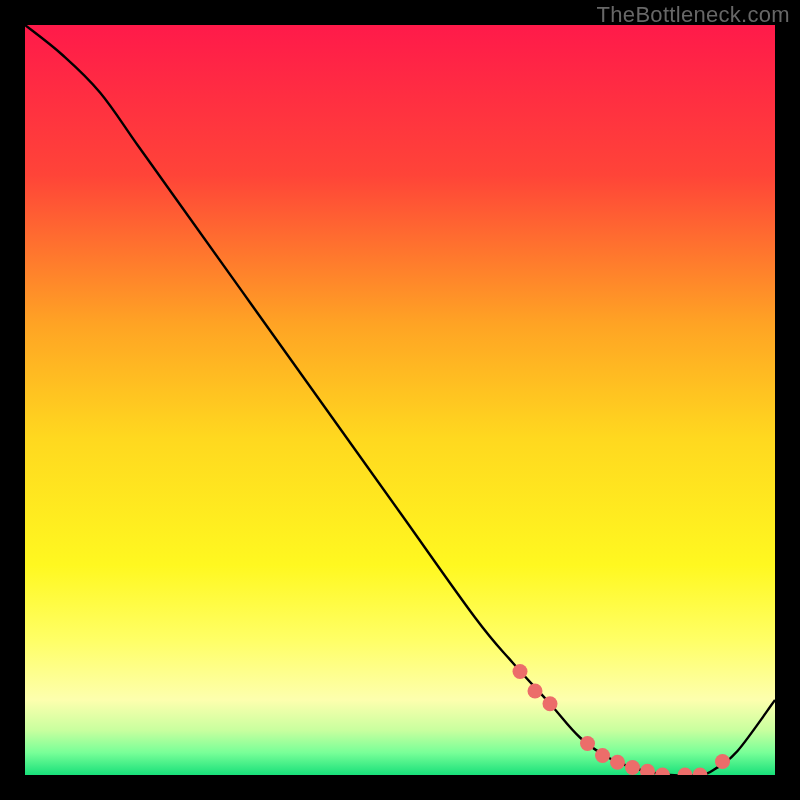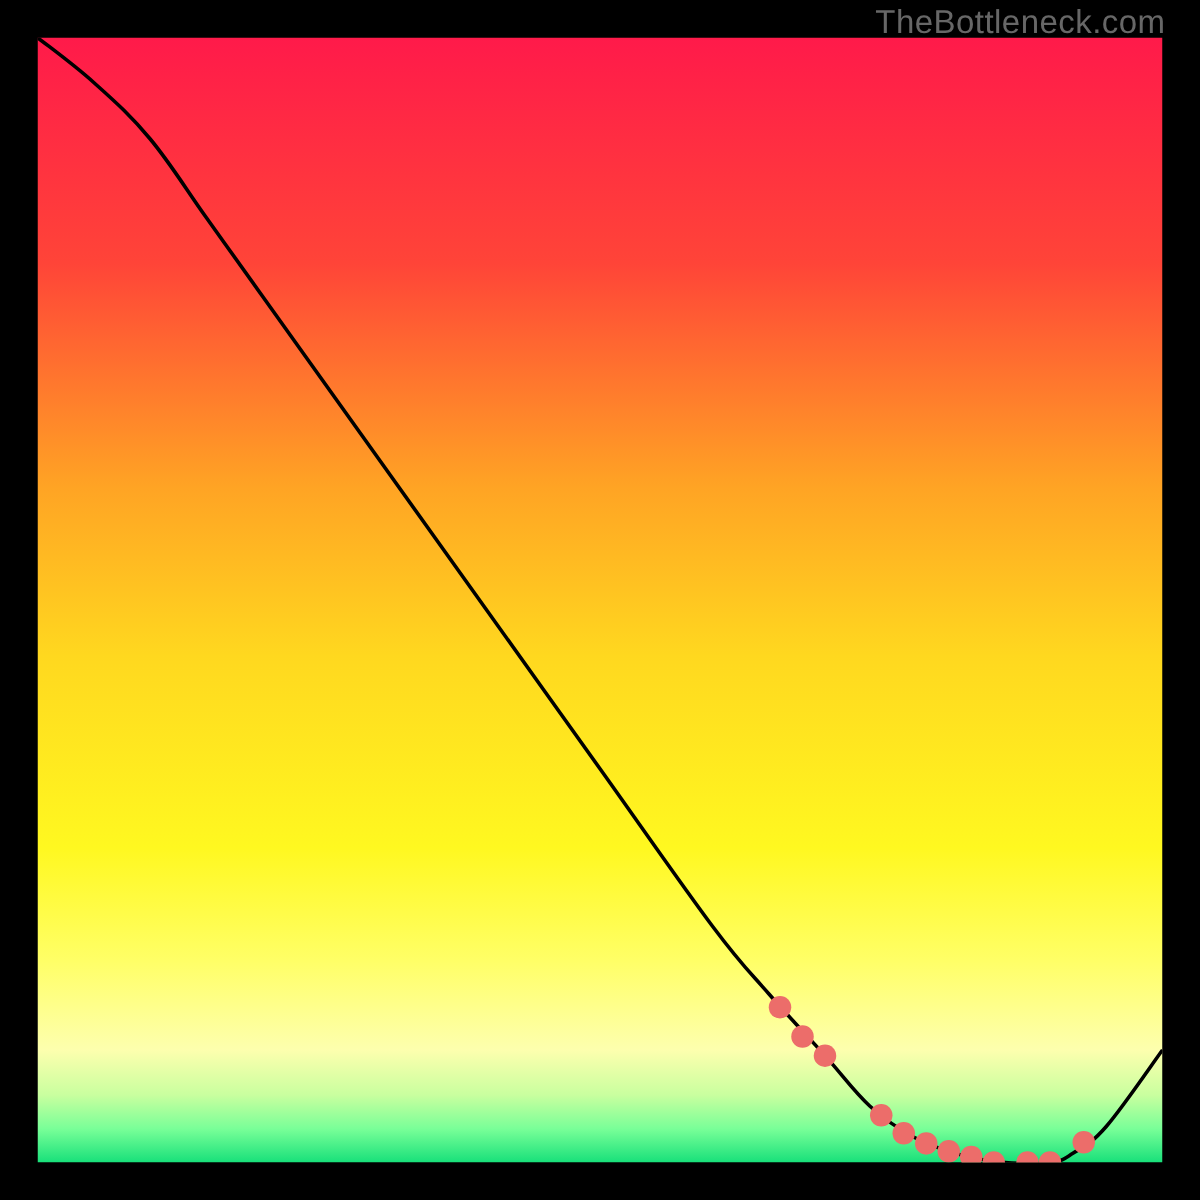--- a/index.html
+++ b/index.html
@@ -13,21 +13,21 @@
   }
   .outer {
     position: relative;
     width: 800px;
     height: 800px;
     background: #000;
   }
   .watermark {
     position: absolute;
     top: 2px;
-    right: 23px;
+    right: 10px;
     color: #676767;
     font-size: 22px;
     font-weight: 500;
     letter-spacing: 0.3px;
     z-index: 5;
   }
   .plot-wrap {
     position: absolute;
     left: 25px;
     top: 25px;

